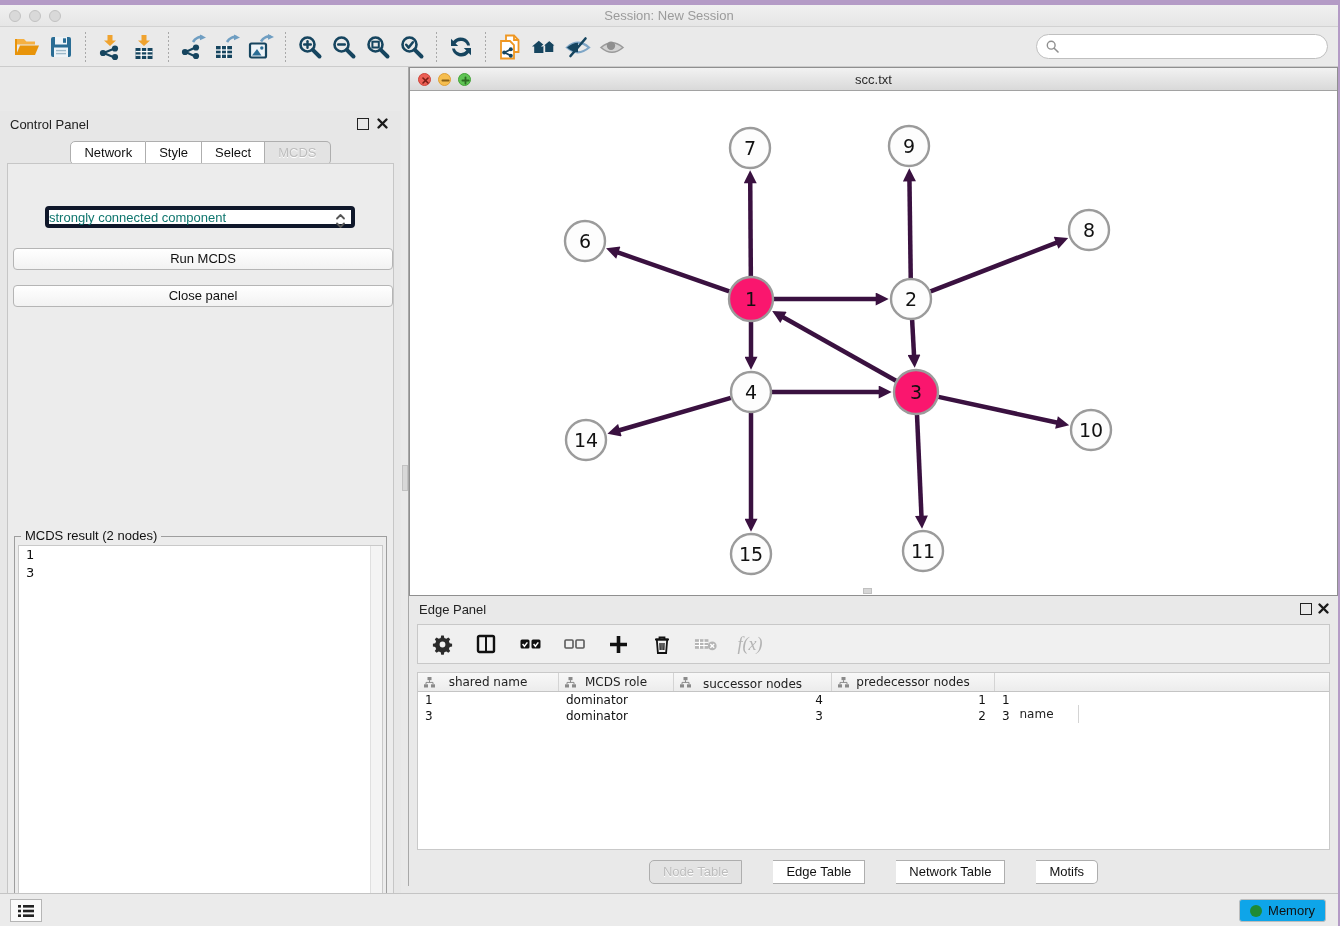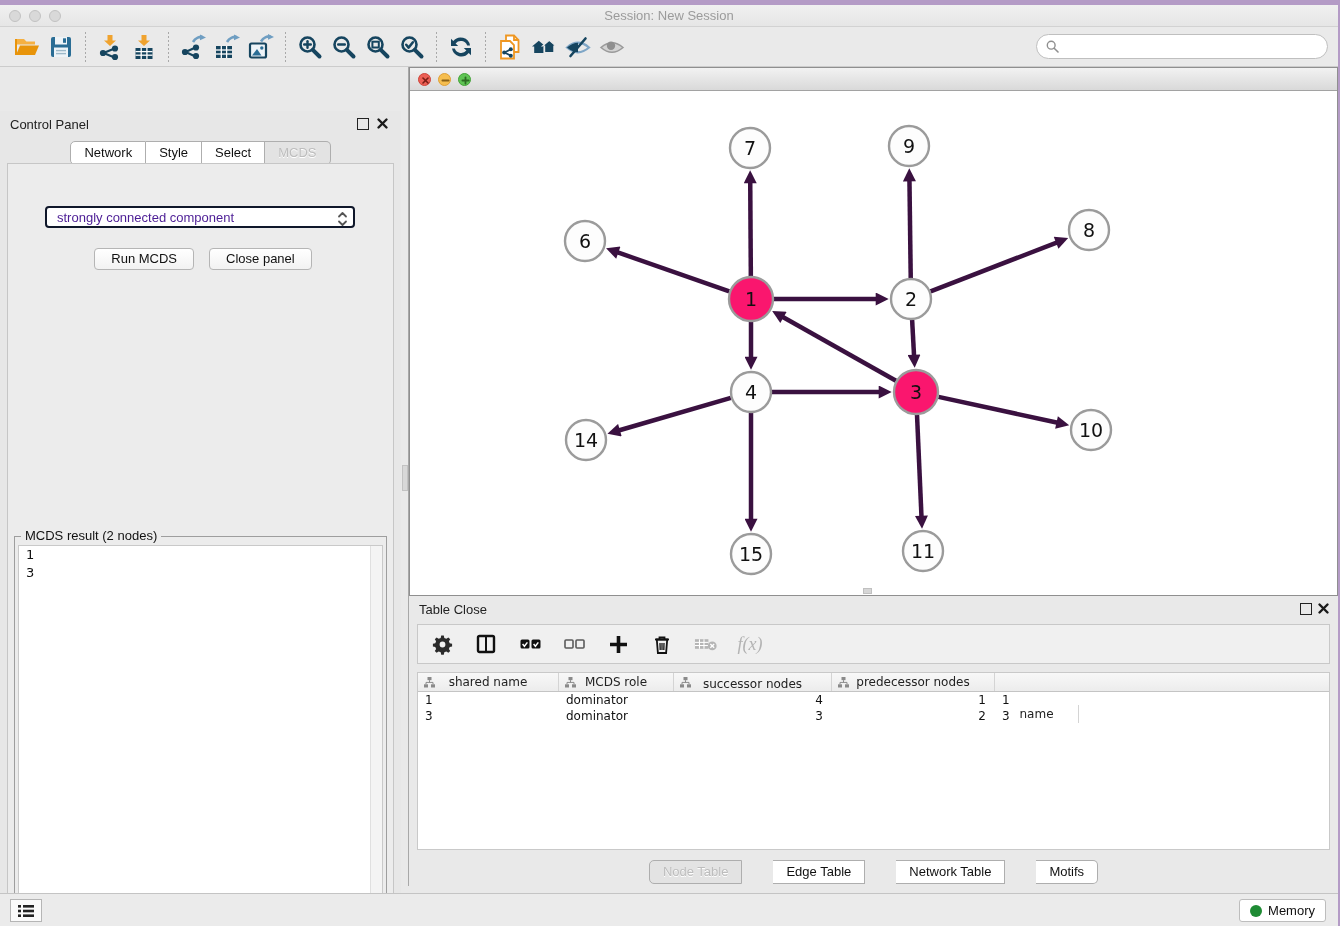--- a/index.html
+++ b/index.html
@@ -40,24 +40,24 @@
     border:1px solid #aeaeae; border-left:none; cursor:default; white-space:nowrap; }
   .seg-tab:first-child { border-left:1px solid #aeaeae; border-radius:5px 0 0 5px; }
   .seg-tab:last-child { border-radius:0 5px 5px 0; }
   .seg-tab.active { background:#e3e3e3; color:#bdbdbd; text-shadow:0 1px 0 #fff; }
   .cp-tabs { position:absolute; left:0; right:0; top:30px; }
 
   .cp-content { position:absolute; left:7px; right:7px; top:52px; bottom:6px;
     background:#ececec; border:1px solid #c6c6c6; }
   .opt-label { position:absolute; left:0; right:0; top:20px; text-align:center; font-size:13px; color:#111; }
   .opt-select { position:absolute; left:37px; width:310px; top:42px; height:22px; background:#fff;
-    border:2px solid #0f172a; border-radius:4px; font-size:13px; display:flex; align-items:center;
-    padding-left:10px; color:#4c1d95; }
+    border:4px solid #0f172a; border-radius:4px; font-size:13px; display:flex; align-items:center;
+    color:#0f766e; }
   .opt-select .stepper { position:absolute; right:5px; top:2px; }
-  .btn-row { position:absolute; left:5px; right:0; top:84px; display:flex; justify-content:center; gap:15px; }
+  .btn-row { position:absolute; left:5px; right:0; top:84px; display:flex; justify-content:center; gap:15px;flex-direction:column; }
   .push-btn { font-size:13px; color:#111; background:linear-gradient(#ffffff,#f2f2f2);
     border:1px solid #b5b5b5; border-radius:4px; padding:2px 16px 3px; cursor:default;
     font-family:"Liberation Sans",sans-serif; }
 
   .result-group { position:absolute; left:6px; right:6px; top:372px; bottom:6px; border:1px solid #9e9e9e; }
   .result-legend { position:absolute; top:-9px; left:6px; background:#ececec; padding:0 4px;
     font-size:13px; color:#111; }
   .result-list { position:absolute; left:3px; right:3px; top:8px; bottom:3px; background:#ffffff;
     border:1px solid #c9c9c9; overflow:hidden; }
   .result-item { font-size:13px; color:#111; padding:1px 0 1px 7px; line-height:16px; font-family:"DejaVu Sans",sans-serif; }
@@ -99,21 +99,21 @@
   .trow { display:flex; height:16px; }
   .td { font-size:12px; color:#111; overflow:hidden; white-space:nowrap; font-family:"DejaVu Sans",sans-serif; line-height:16px; }
   .td.l { text-align:left; padding-left:7px; }
   .td.r { text-align:right; padding-right:9px; }
   .tp-tabs { position:absolute; left:0; right:0; top:264px;gap:31px; }
 
   
   .status-bar { position:absolute; left:0; top:888px; width:100%; height:33px; background:#ebebeb; border-top:1px solid #c4c4c4; }
   .list-button { position:absolute; left:10px; top:5px; width:32px; height:23px; background:#fafafa;
     border:1px solid #b5b5b5; display:flex; align-items:center; justify-content:center; }
-  .memory-button { position:absolute; right:12px; top:5px; height:23px; background:#ffffff;
+  .memory-button { position:absolute; right:12px; top:5px; height:23px; background:#0ea5e9;
     border:1px solid #bdbdbd; border-radius:3px; display:flex; align-items:center; gap:6px; padding:0 10px; }
   .memory-dot { width:12px; height:12px; border-radius:50%; background:#1f8b34; }
   .memory-button span.lbl { font-size:13px; color:#111; }
 </style>
 </head>
 <body>
 
 <div class="app-window">
 
   <div class="titlebar">
@@ -360,20 +360,21 @@
         </div>
         <div class="nw-light nw-zoom">
           <svg width="13" height="13" viewBox="0 0 13 13">
               <g stroke="#2d6b24" stroke-width="1.8" stroke-linecap="round">
                 <line x1="3.4" y1="6.5" x2="9.6" y2="6.5"></line>
                 <line x1="6.5" y1="3.4" x2="6.5" y2="9.6"></line>
               </g>
             </svg>
         </div>
       </div>
+      <div class="nw-title">scc.txt</div>
     </div>
     <div class="nw-canvas">
       <svg id="graph-svg" width="927" height="506">
           <defs>
             <marker id="arrow" viewBox="0 0 10 10" refX="1" refY="5" markerUnits="userSpaceOnUse" markerWidth="15" markerHeight="13" orient="auto">
               <path d="M0 0L10 5L0 10z" fill="#3a1140"></path>
             </marker>
           </defs>
           <line x1="340.84768545925334" y1="185.0005043472541" x2="340.22516062545157" y2="90.99925444318959" stroke="#3a1140" stroke-width="4.5" marker-end="url(#arrow)"></line>
           <line x1="319.28718253123094" y1="200.4135938964542" x2="207.0972084320934" y2="161.2146872835025" stroke="#3a1140" stroke-width="4.5" marker-end="url(#arrow)"></line>
@@ -436,21 +437,21 @@
             <circle cx="513" cy="460" r="20" fill="#fdfdfd" stroke="#9b9b9b" stroke-width="2.4"></circle>
             <text x="513" y="460" text-anchor="middle" dy="0.35em" font-size="19" fill="#111">11</text>
           </g>
         </svg>
       <div class="canvas-grip"></div>
     </div>
   </div>
 
   <div class="table-panel">
     <div class="panel-header">
-      <span class="panel-title">Table Close</span>
+      <span class="panel-title">Edge Panel</span>
       <span class="float-icon tp-float"></span>
       <span class="close-icon tp-close">
         <svg width="13" height="13" viewBox="0 0 13 13">
             <g stroke="#1a1a1a" stroke-width="2.4" stroke-linecap="round">
               <line x1="2.5" y1="2.5" x2="10.5" y2="10.5"></line>
               <line x1="10.5" y1="2.5" x2="2.5" y2="10.5"></line>
             </g>
           </svg>
       </span>
     </div>

